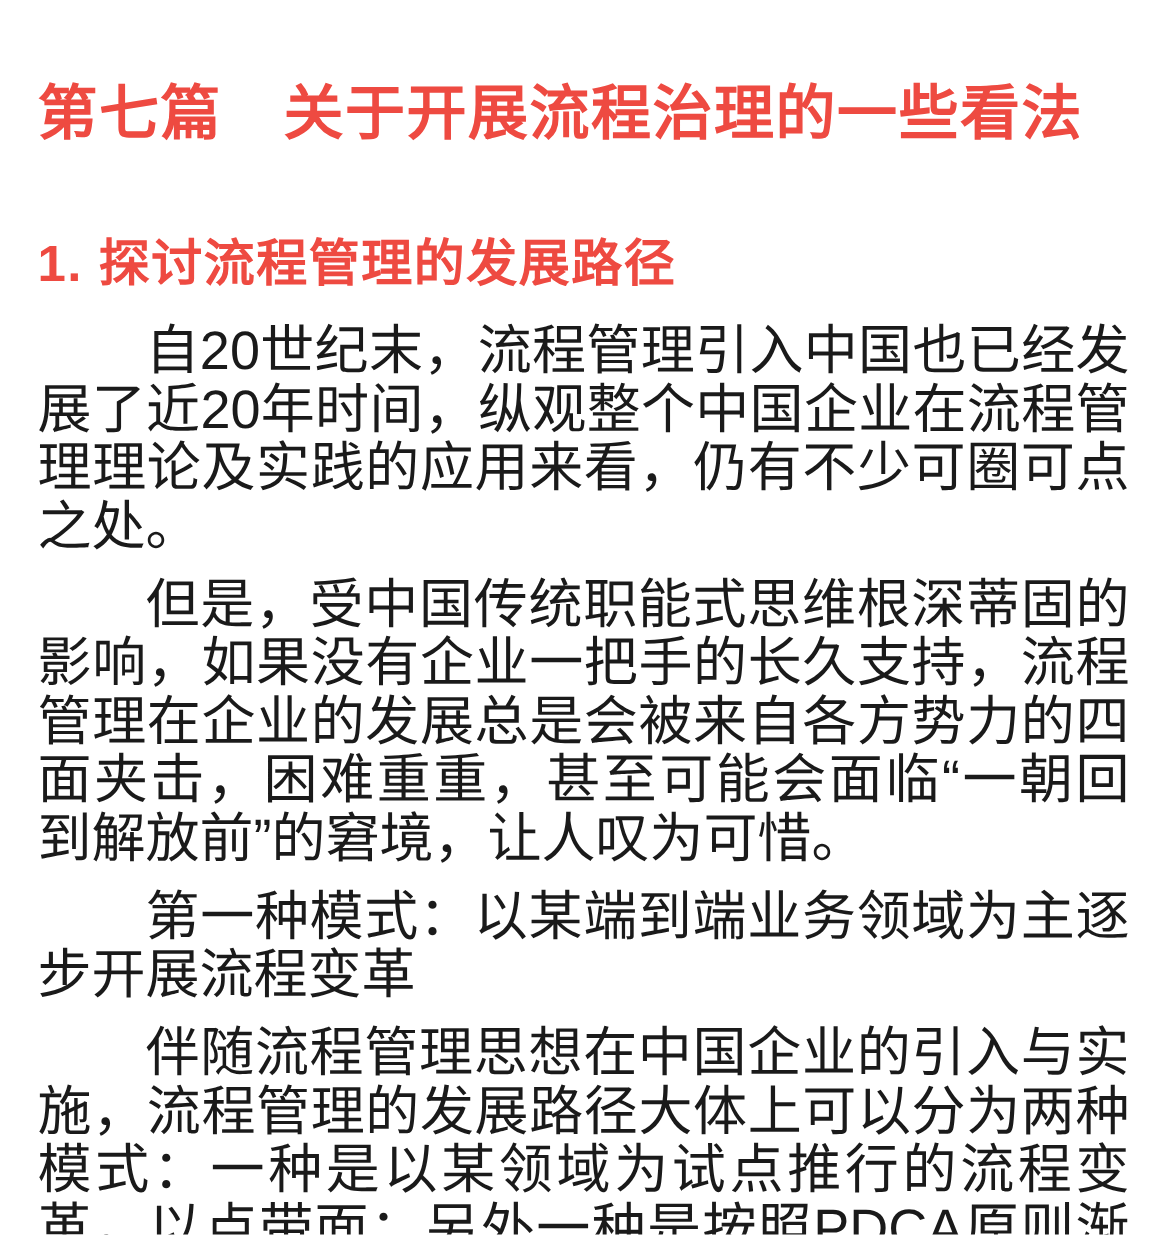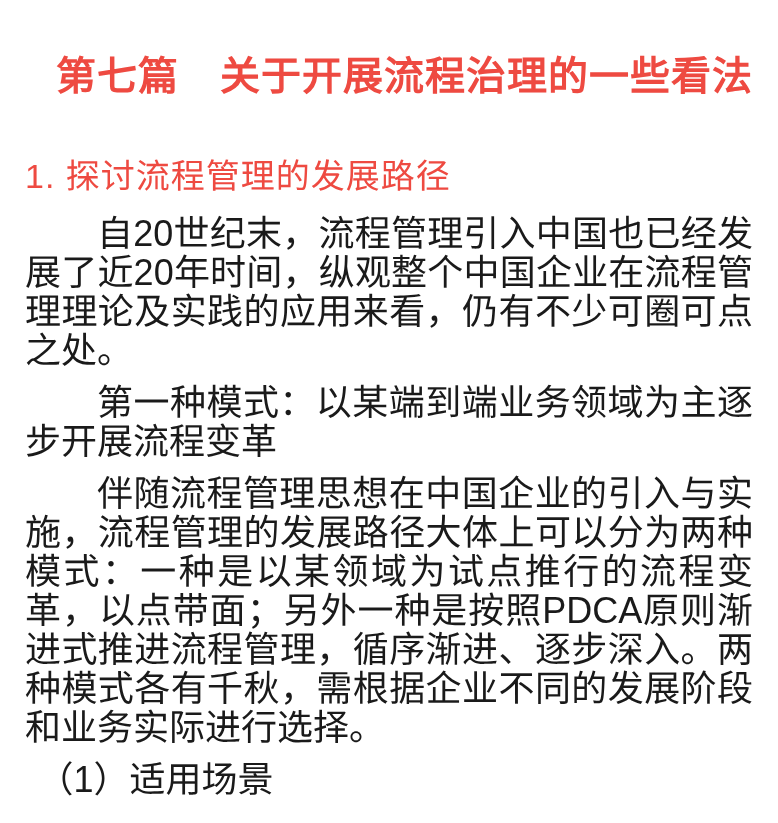--- a/index.html
+++ b/index.html
@@ -19,29 +19,29 @@
     height: 823px;
     padding: 0 25px;
     background: #ffffff;
   }
   .doc-title {
     margin: 52px 0 0 0;
     font-size: 40px;
     line-height: 1.2;
     font-weight: 700;
     color: #ee4a41;
-    text-align: right;
+    text-align: left;
     letter-spacing: 1px;
     white-space: nowrap;
   }
   .section-heading {
     margin: 54px 0 16px 0;
     font-size: 34px;
     line-height: 1.3;
-    font-weight: 400;
+    font-weight: 700;
     color: #ee4a41;
     letter-spacing: 1px;
   }
   .body-para {
     margin: 0 0 13px 0;
     font-size: 36px;
     line-height: 39px;
     font-weight: 400;
     color: #1a1a1a;
     text-indent: 2em;
@@ -55,19 +55,20 @@
 </head>
 <body>
 
 <div class="doc-page">
   <h1 class="doc-title">第七篇　关于开展流程治理的一些看法</h1>
 
   <h2 class="section-heading">1. 探讨流程管理的发展路径</h2>
 
   <p class="body-para">自20世纪末，流程管理引入中国也已经发展了近20年时间，纵观整个中国企业在流程管理理论及实践的应用来看，仍有不少可圈可点之处。</p>
 
+  <p class="body-para">但是，受中国传统职能式思维根深蒂固的影响，如果没有企业一把手的长久支持，流程管理在企业的发展总是会被来自各方势力的四面夹击，困难重重，甚至可能会面临“一朝回到解放前”的窘境，让人叹为可惜。</p>
 
   <p class="body-para">第一种模式：以某端到端业务领域为主逐步开展流程变革</p>
 
   <p class="body-para">伴随流程管理思想在中国企业的引入与实施，流程管理的发展路径大体上可以分为两种模式：一种是以某领域为试点推行的流程变革，以点带面；另外一种是按照PDCA原则渐进式推进流程管理，循序渐进、逐步深入。两种模式各有千秋，需根据企业不同的发展阶段和业务实际进行选择。</p>
 
   <p class="body-para sub-item">（1）适用场景</p>
 </div>
 
 </body></html>

